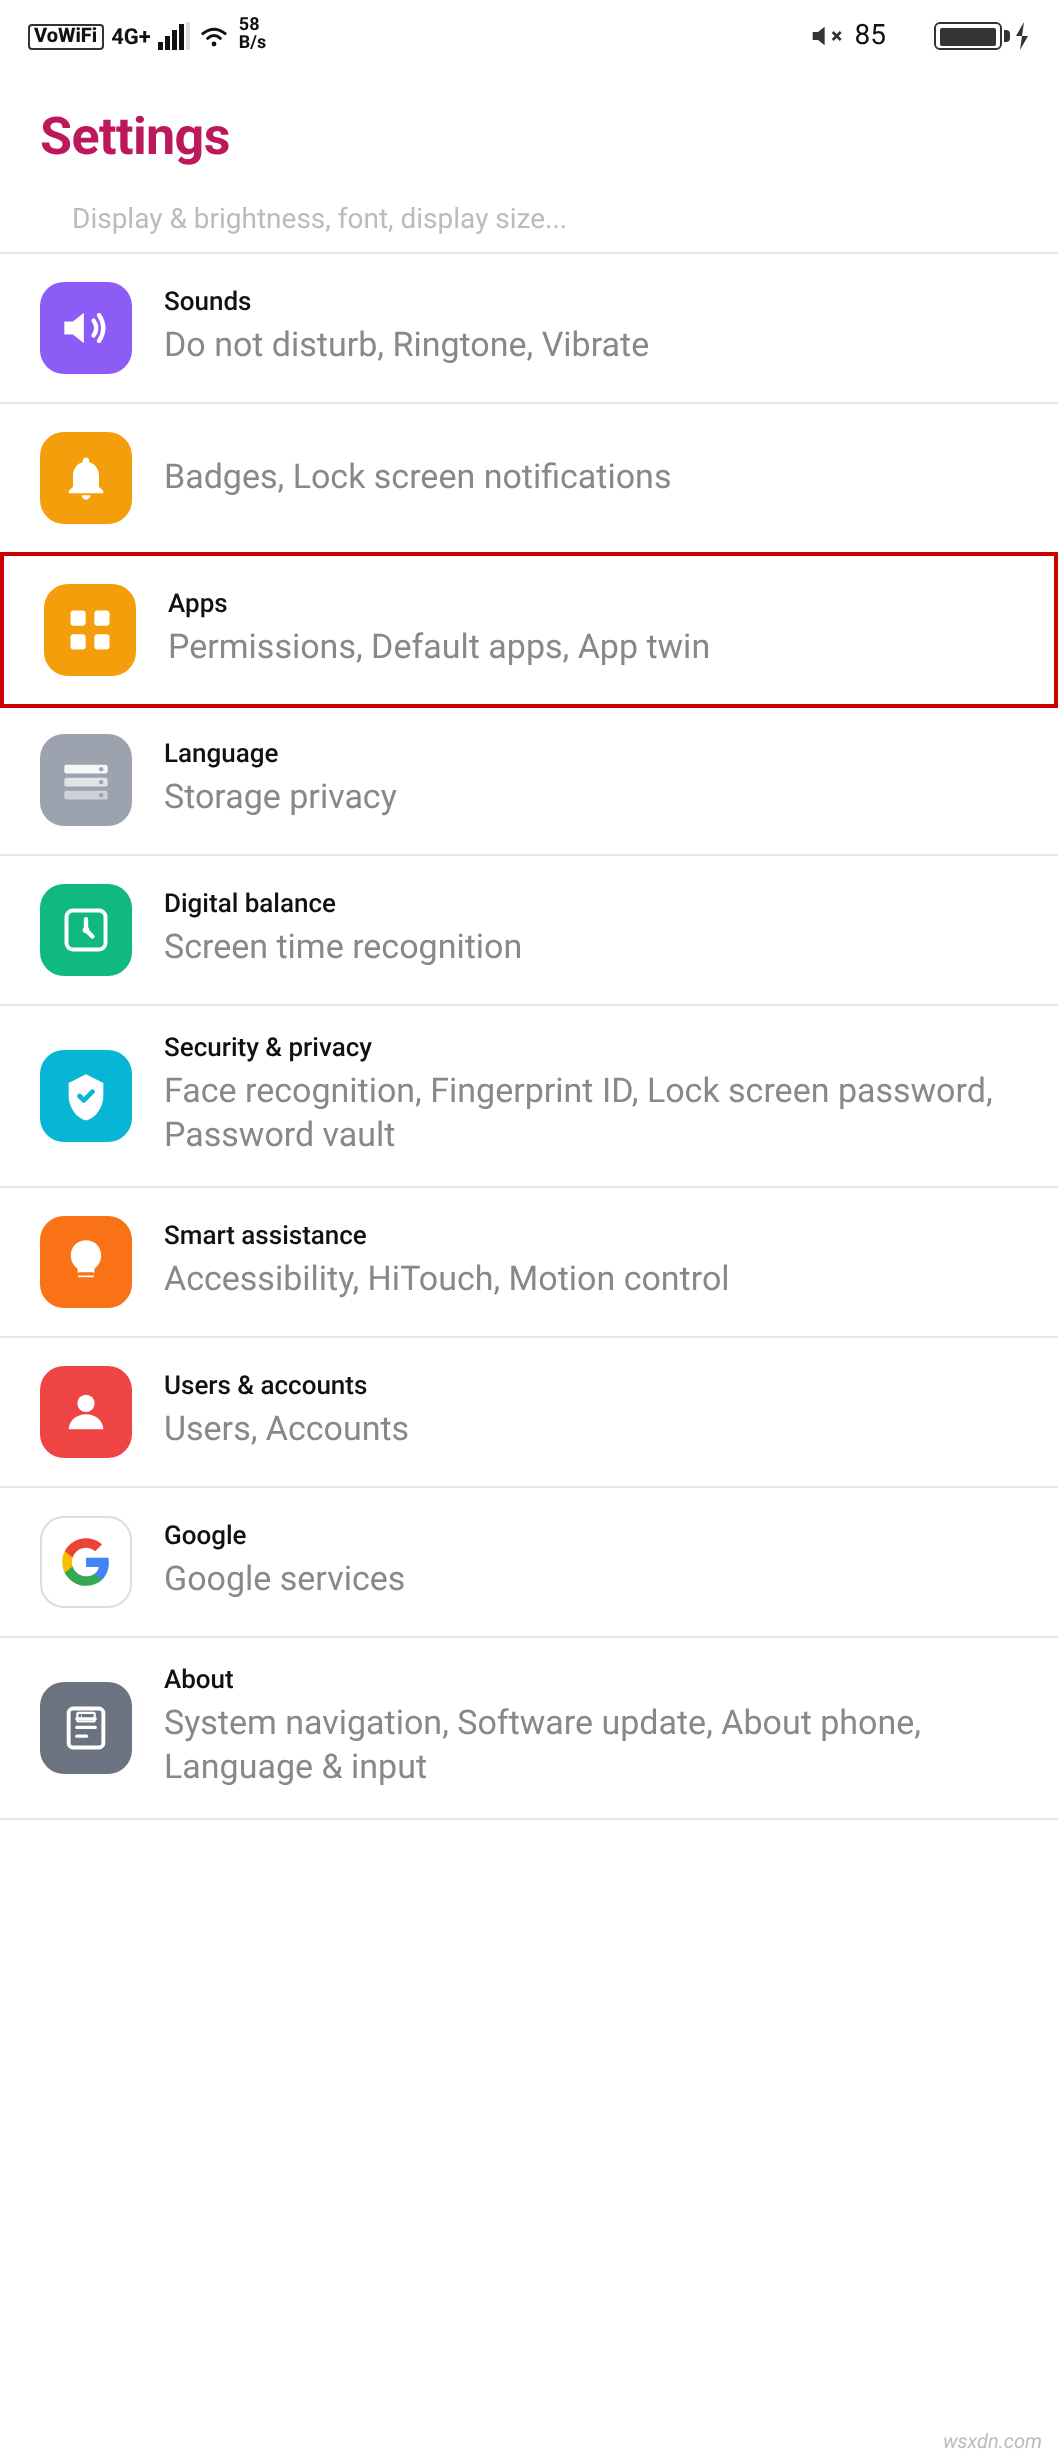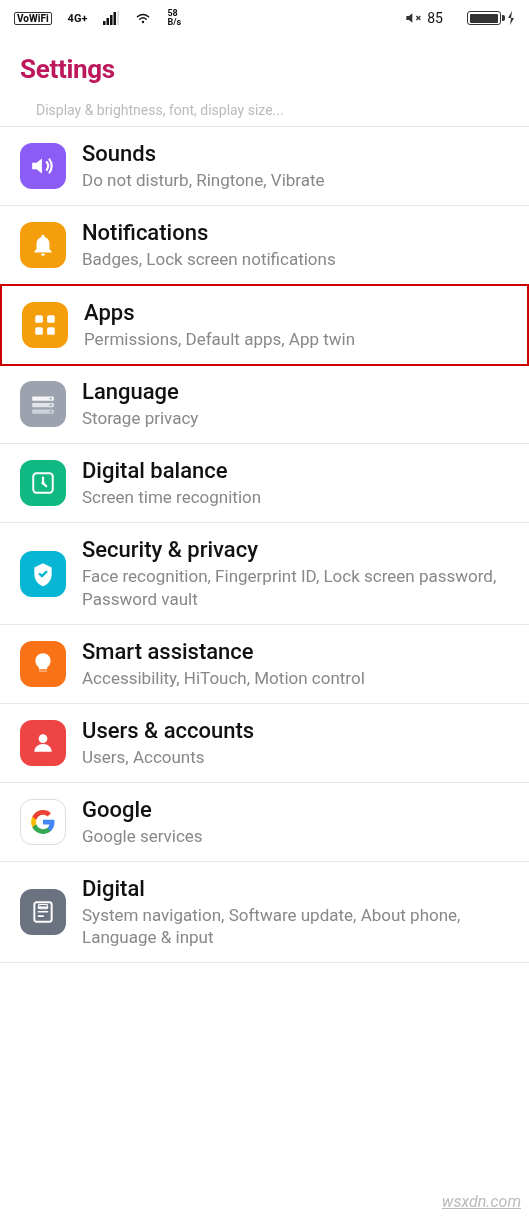--- a/index.html
+++ b/index.html
@@ -18,21 +18,21 @@
       display: flex;
       justify-content: space-between;
       align-items: center;
       padding: 6px 14px;
       background: #fff;
       height: 36px;
     }
     .status-left {
       display: flex;
       align-items: center;
-      gap: 16px;
+      gap: 4px;
       font-size: 11px;
       font-weight: 700;
       color: #111;
     }
     .status-right {
       display: flex;
       align-items: center;
       gap: 6px;
       font-size: 11px;
       color: #111;
@@ -118,21 +118,21 @@
       align-items: center;
       justify-content: center;
       flex-shrink: 0;
       margin-right: 16px;
     }
 
     .setting-text {
       flex: 1;
     }
     .setting-title {
-      font-size: 22px;
+      font-size: 13px;
       font-weight: 500;
       color: #111;
       margin-bottom: 3px;
     }
     .setting-subtitle {
       font-size: 17px;
       color: #888;
       line-height: 1.3;
     }
 
@@ -150,26 +150,25 @@
     .icon-system { background: #6b7280; }
 
     
     .icon-svg {
       width: 26px;
       height: 26px;
     }
 
     .watermark {
       position: fixed;
-      bottom: 16px;
+      bottom: 0;
       right: 8px;
-      font-size: 16px;
+      font-size: 10px;
       color: #bbb;
       font-style: italic;
-      text-decoration: underline;
     }
   </style>
 </head>
 <body>
 
 <div class="status-bar">
   <div class="status-left">
     <span style="font-size:10px;font-weight:800;border:1px solid #333;padding:0 2px;border-radius:2px;">VoWiFi</span>
     <span style="font-size:11px;font-weight:700;">4G+</span>
 
@@ -230,21 +229,20 @@
     </div>
   </div>
 
   <div class="setting-item">
     <div class="setting-icon icon-notifications">
       <svg class="icon-svg" viewBox="0 0 24 24" fill="white">
         <path d="M12 22c1.1 0 2-.9 2-2h-4c0 1.1.9 2 2 2zm6-6v-5c0-3.07-1.63-5.64-4.5-6.32V4c0-.83-.67-1.5-1.5-1.5s-1.5.67-1.5 1.5v.68C7.64 5.36 6 7.92 6 11v5l-2 2v1h16v-1l-2-2z"></path>
       </svg>
     </div>
     <div class="setting-text">
-      <div class="setting-title">Notifications</div>
       <div class="setting-subtitle">Badges, Lock screen notifications</div>
     </div>
   </div>
 
   <div class="setting-item highlighted">
     <div class="setting-icon icon-apps">
       <svg class="icon-svg" viewBox="0 0 24 24" fill="white">
         <rect x="3" y="3" width="7" height="7" rx="1.5" fill="white"></rect>
         <rect x="14" y="3" width="7" height="7" rx="1.5" fill="white"></rect>
         <rect x="3" y="14" width="7" height="7" rx="1.5" fill="white"></rect>
@@ -351,20 +349,20 @@
       <svg class="icon-svg" viewBox="0 0 24 24" fill="white">
         <rect x="4" y="3" width="16" height="18" rx="2" fill="none" stroke="white" stroke-width="1.8"></rect>
         <rect x="7" y="7" width="10" height="1.5" rx="0.75" fill="white"></rect>
         <rect x="7" y="11" width="10" height="1.5" rx="0.75" fill="white"></rect>
         <rect x="7" y="15" width="6" height="1.5" rx="0.75" fill="white"></rect>
         <rect x="8" y="5" width="8" height="4" rx="0.5" fill="none" stroke="white" stroke-width="1"></rect>
         <text x="9.5" y="8" font-size="3.5" fill="white">i</text>
       </svg>
     </div>
     <div class="setting-text">
-      <div class="setting-title">Digital</div>
+      <div class="setting-title">About</div>
       <div class="setting-subtitle">System navigation, Software update, About phone, Language &amp; input</div>
     </div>
   </div>
 
 </div>
 
 <div class="watermark">wsxdn.com</div>
 
 </body></html>

